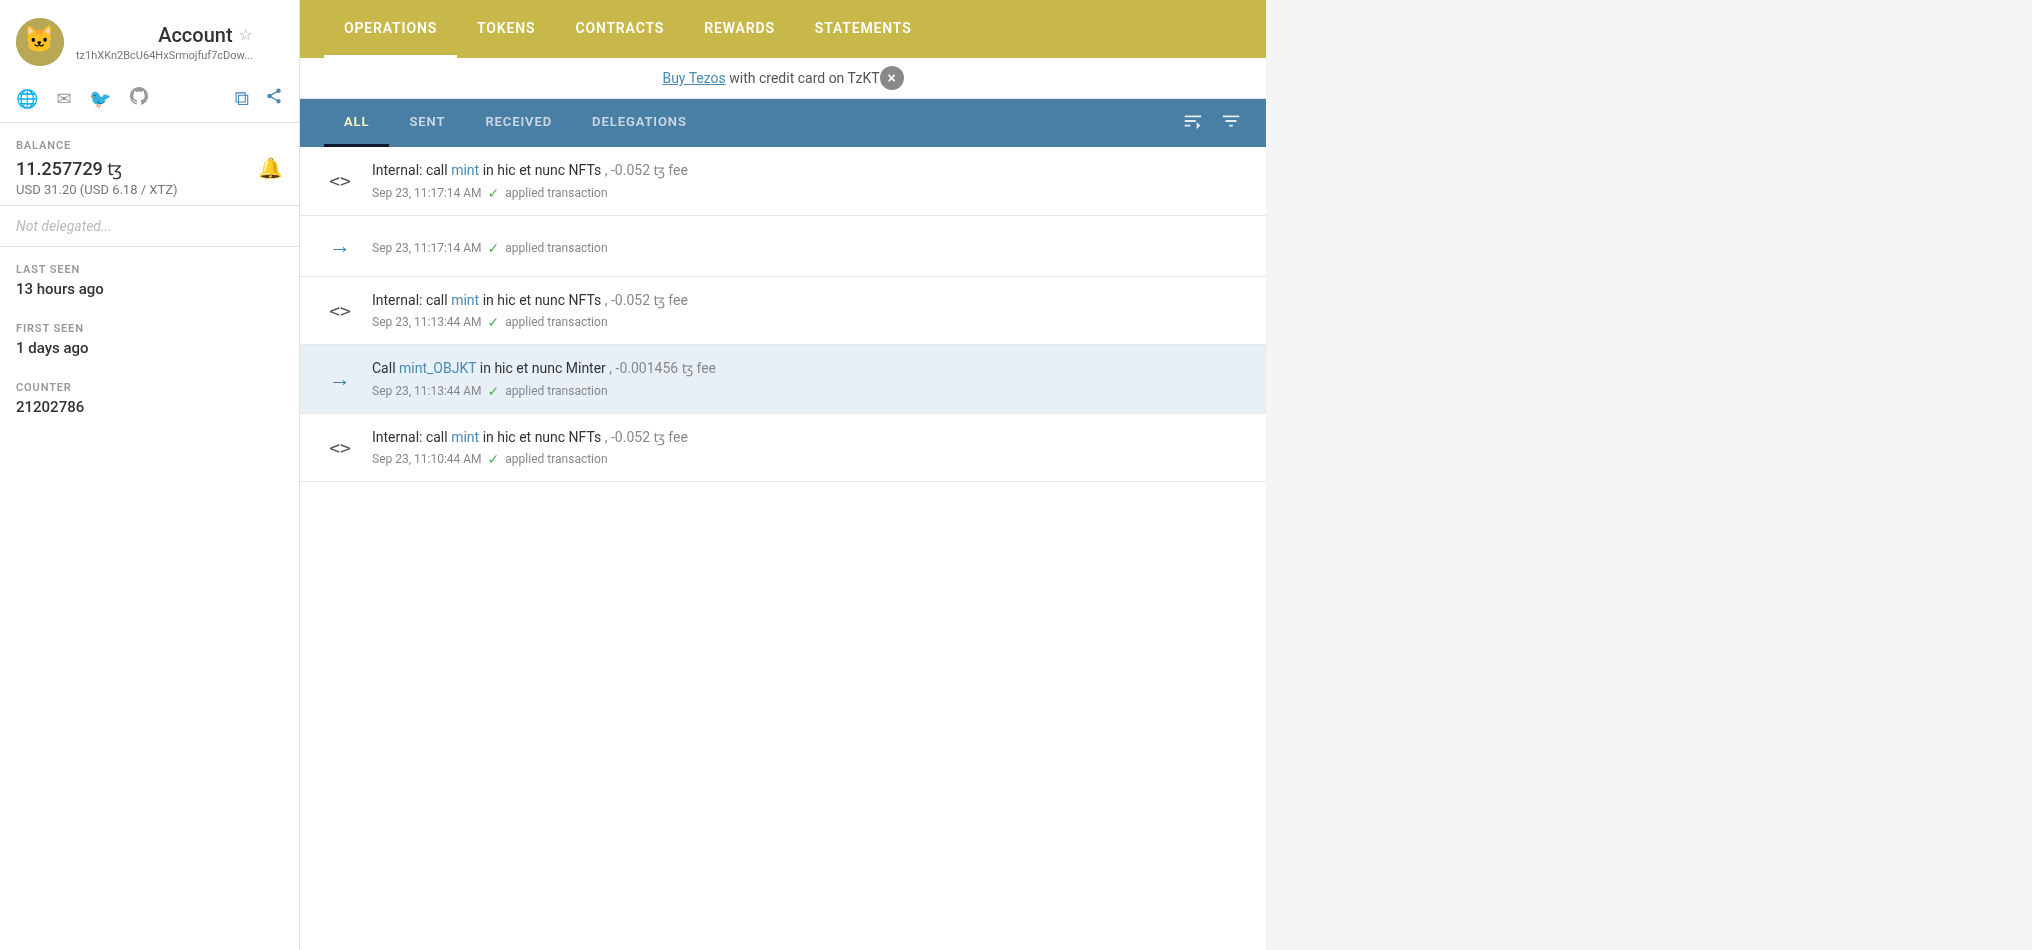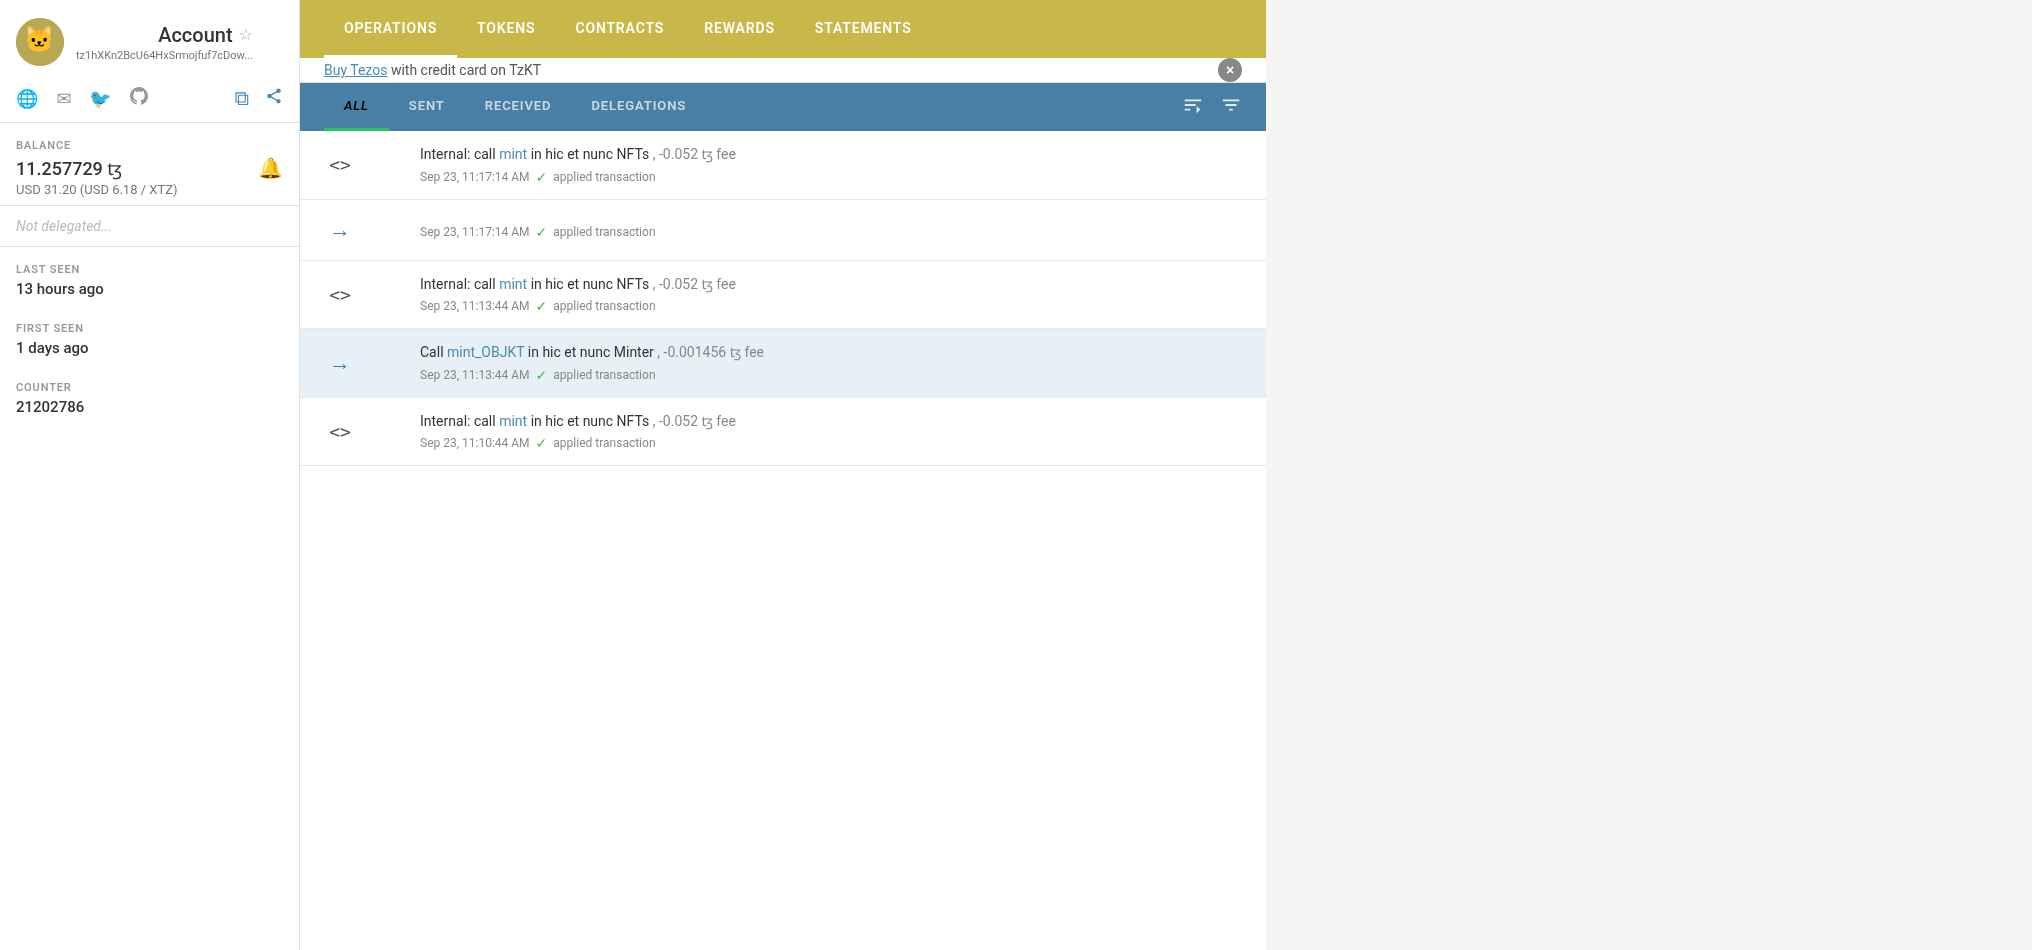--- a/index.html
+++ b/index.html
@@ -174,24 +174,24 @@
 
     .nav-item.active {
       border-bottom: 3px solid #fff;
       color: #fff;
     }
 
     
     .promo-banner {
       background: #fff;
       border-bottom: 1px solid #e0e0e0;
-      padding: 0 24px;
-      display: flex;
-      align-items: center;
-      justify-content: space-between;
+      padding: 8px 24px;
+      display: flex;
+      align-items: center;
+      justify-content: center;
     }
 
     .promo-text {
       font-size: 14px;
       color: #555;
     }
 
     .promo-link {
       color: #4a8bb5;
       text-decoration: underline;
@@ -230,23 +230,22 @@
       text-transform: uppercase;
       padding: 0 20px;
       height: 100%;
       display: flex;
       align-items: center;
       cursor: pointer;
       border-bottom: 3px solid transparent;
     }
 
     .filter-tab.active {
-      color: #000000;
-      border-bottom: 3px solid #22c55e;
-      font-style: italic;
+      color: #fef9c3;
+      border-bottom: 3px solid #0f172a;
     }
 
     .tab-actions {
       margin-left: auto;
       display: flex;
       align-items: center;
       gap: 16px;
     }
 
     .sort-icon, .filter-icon {
@@ -290,21 +289,20 @@
     }
 
     .tx-icon-arrow {
       color: #4a7fa5;
       font-size: 22px;
       font-weight: bold;
     }
 
     .tx-content {
       flex: 1;
-      margin-left: 48px;
     }
 
     .tx-title {
       font-size: 14px;
       color: #333;
       line-height: 1.4;
     }
 
     .tx-link {
       color: #4a8bb5;

